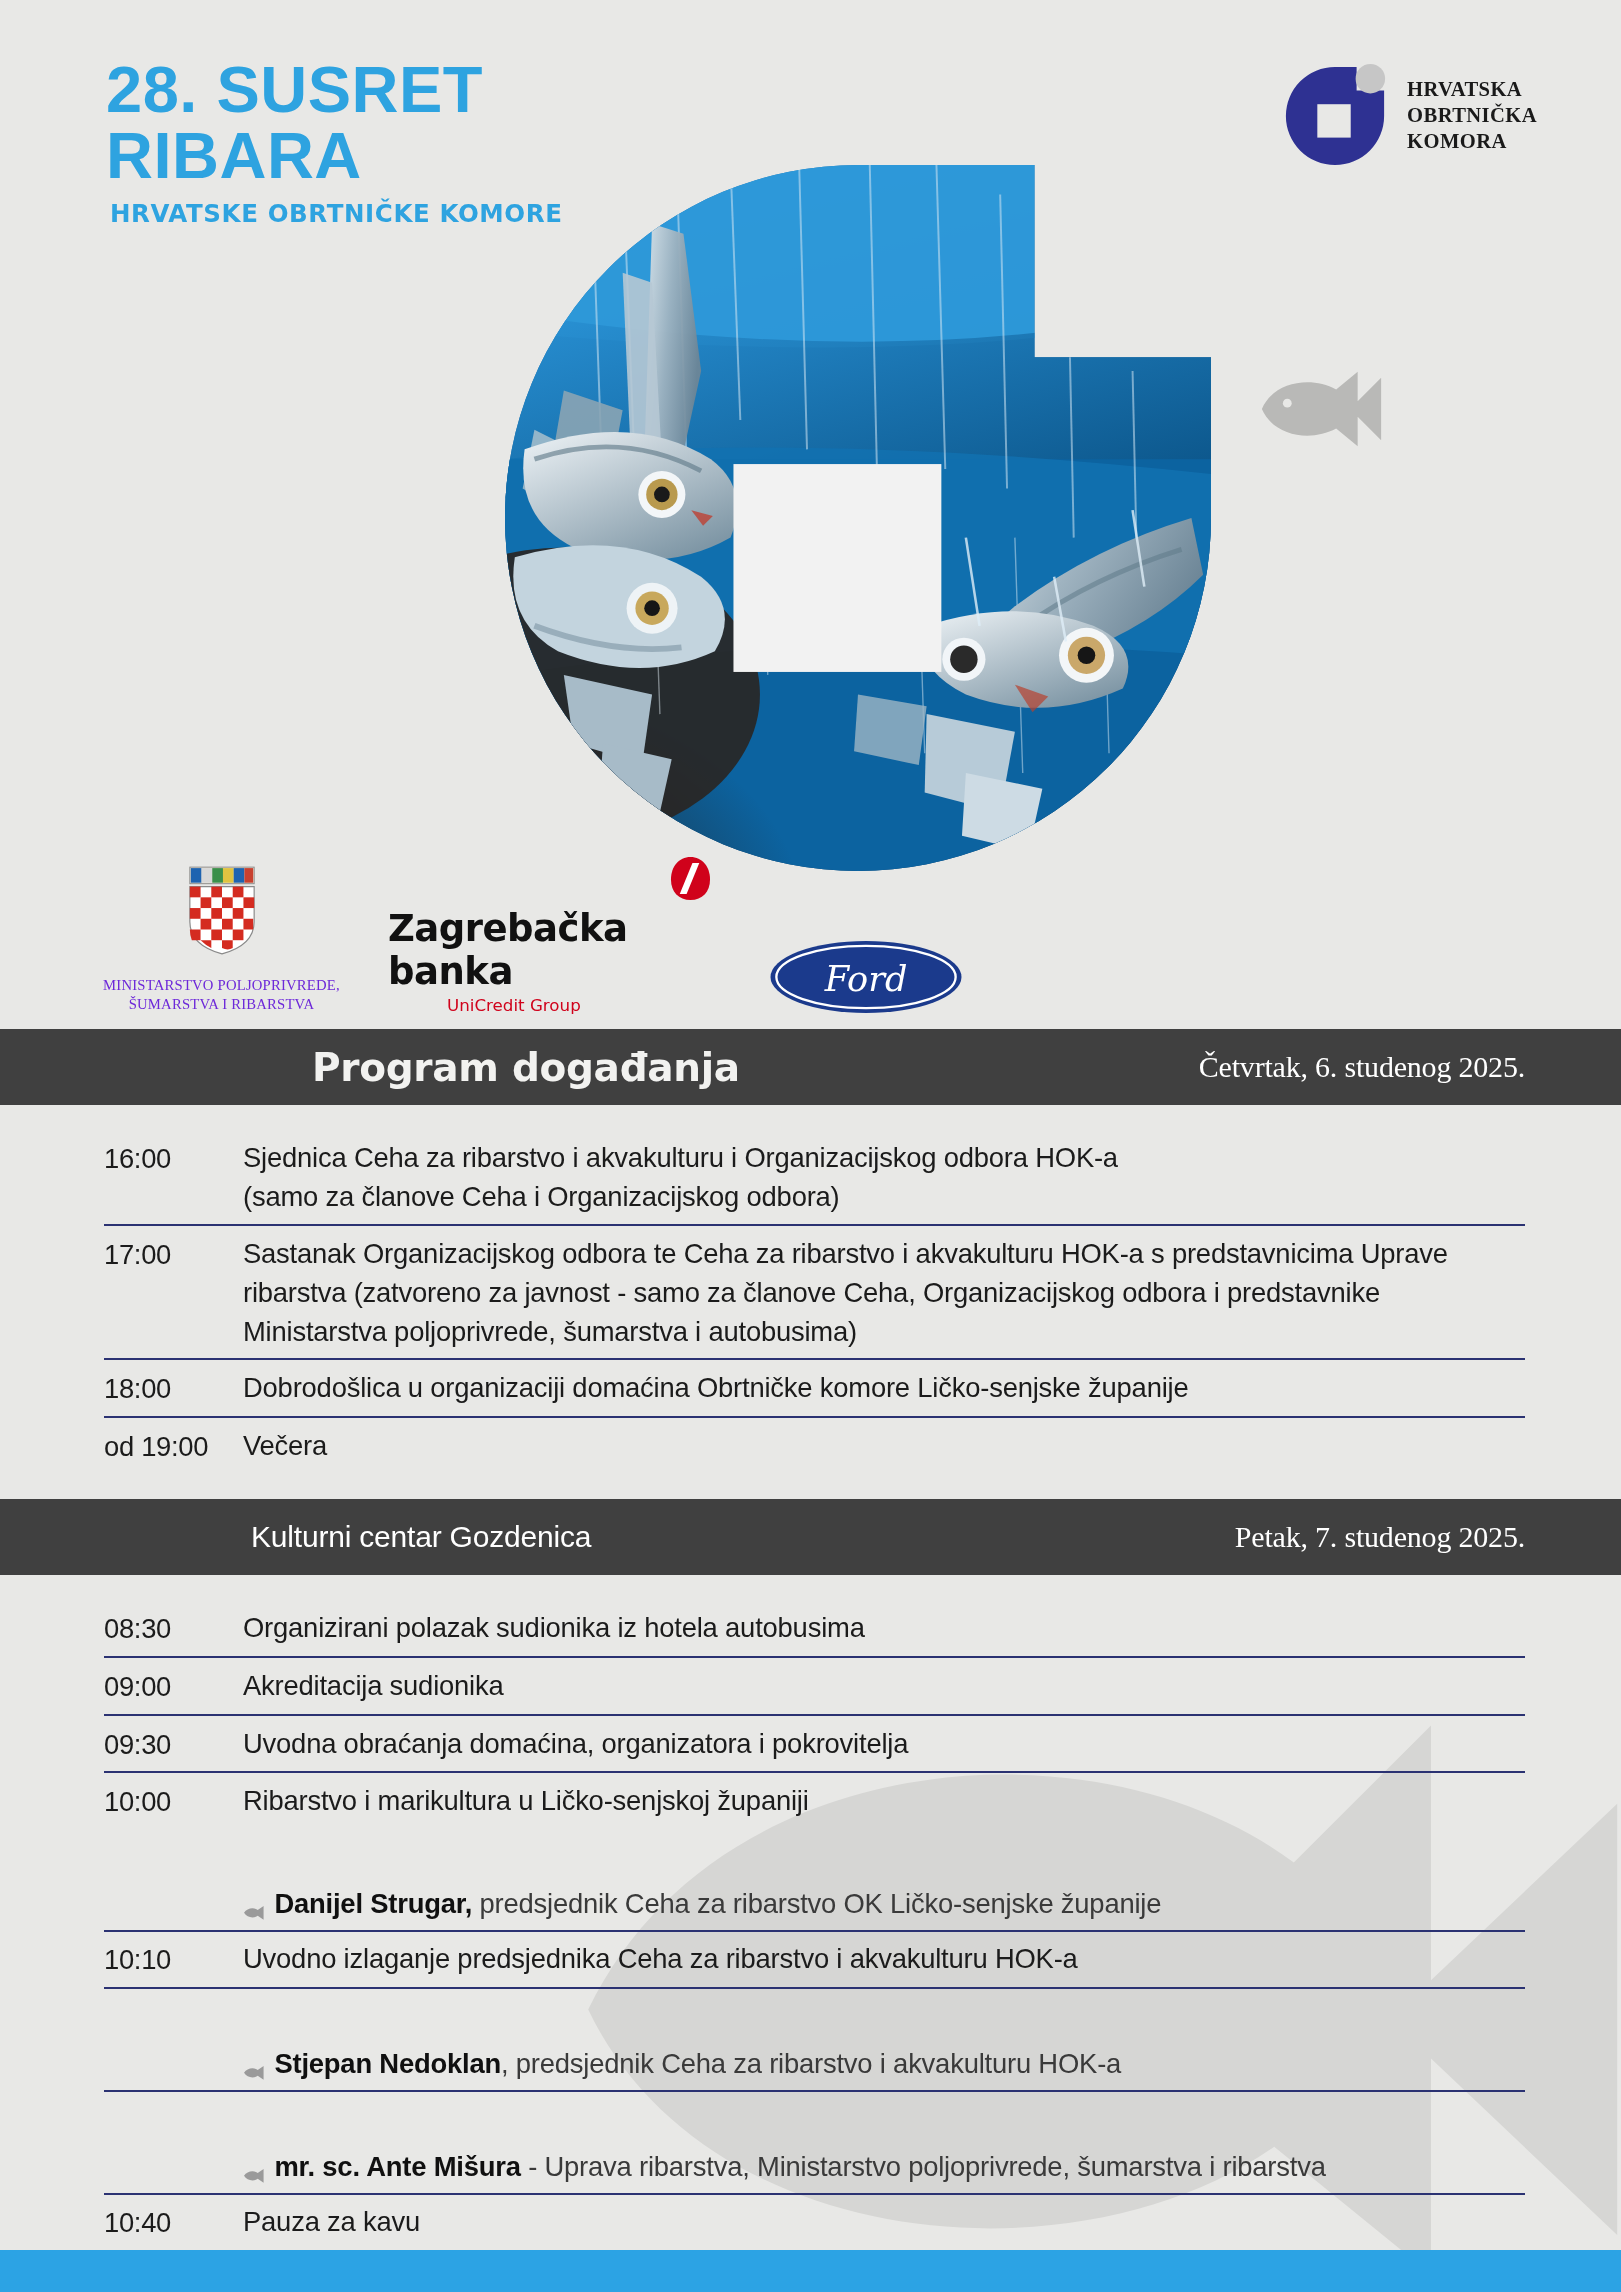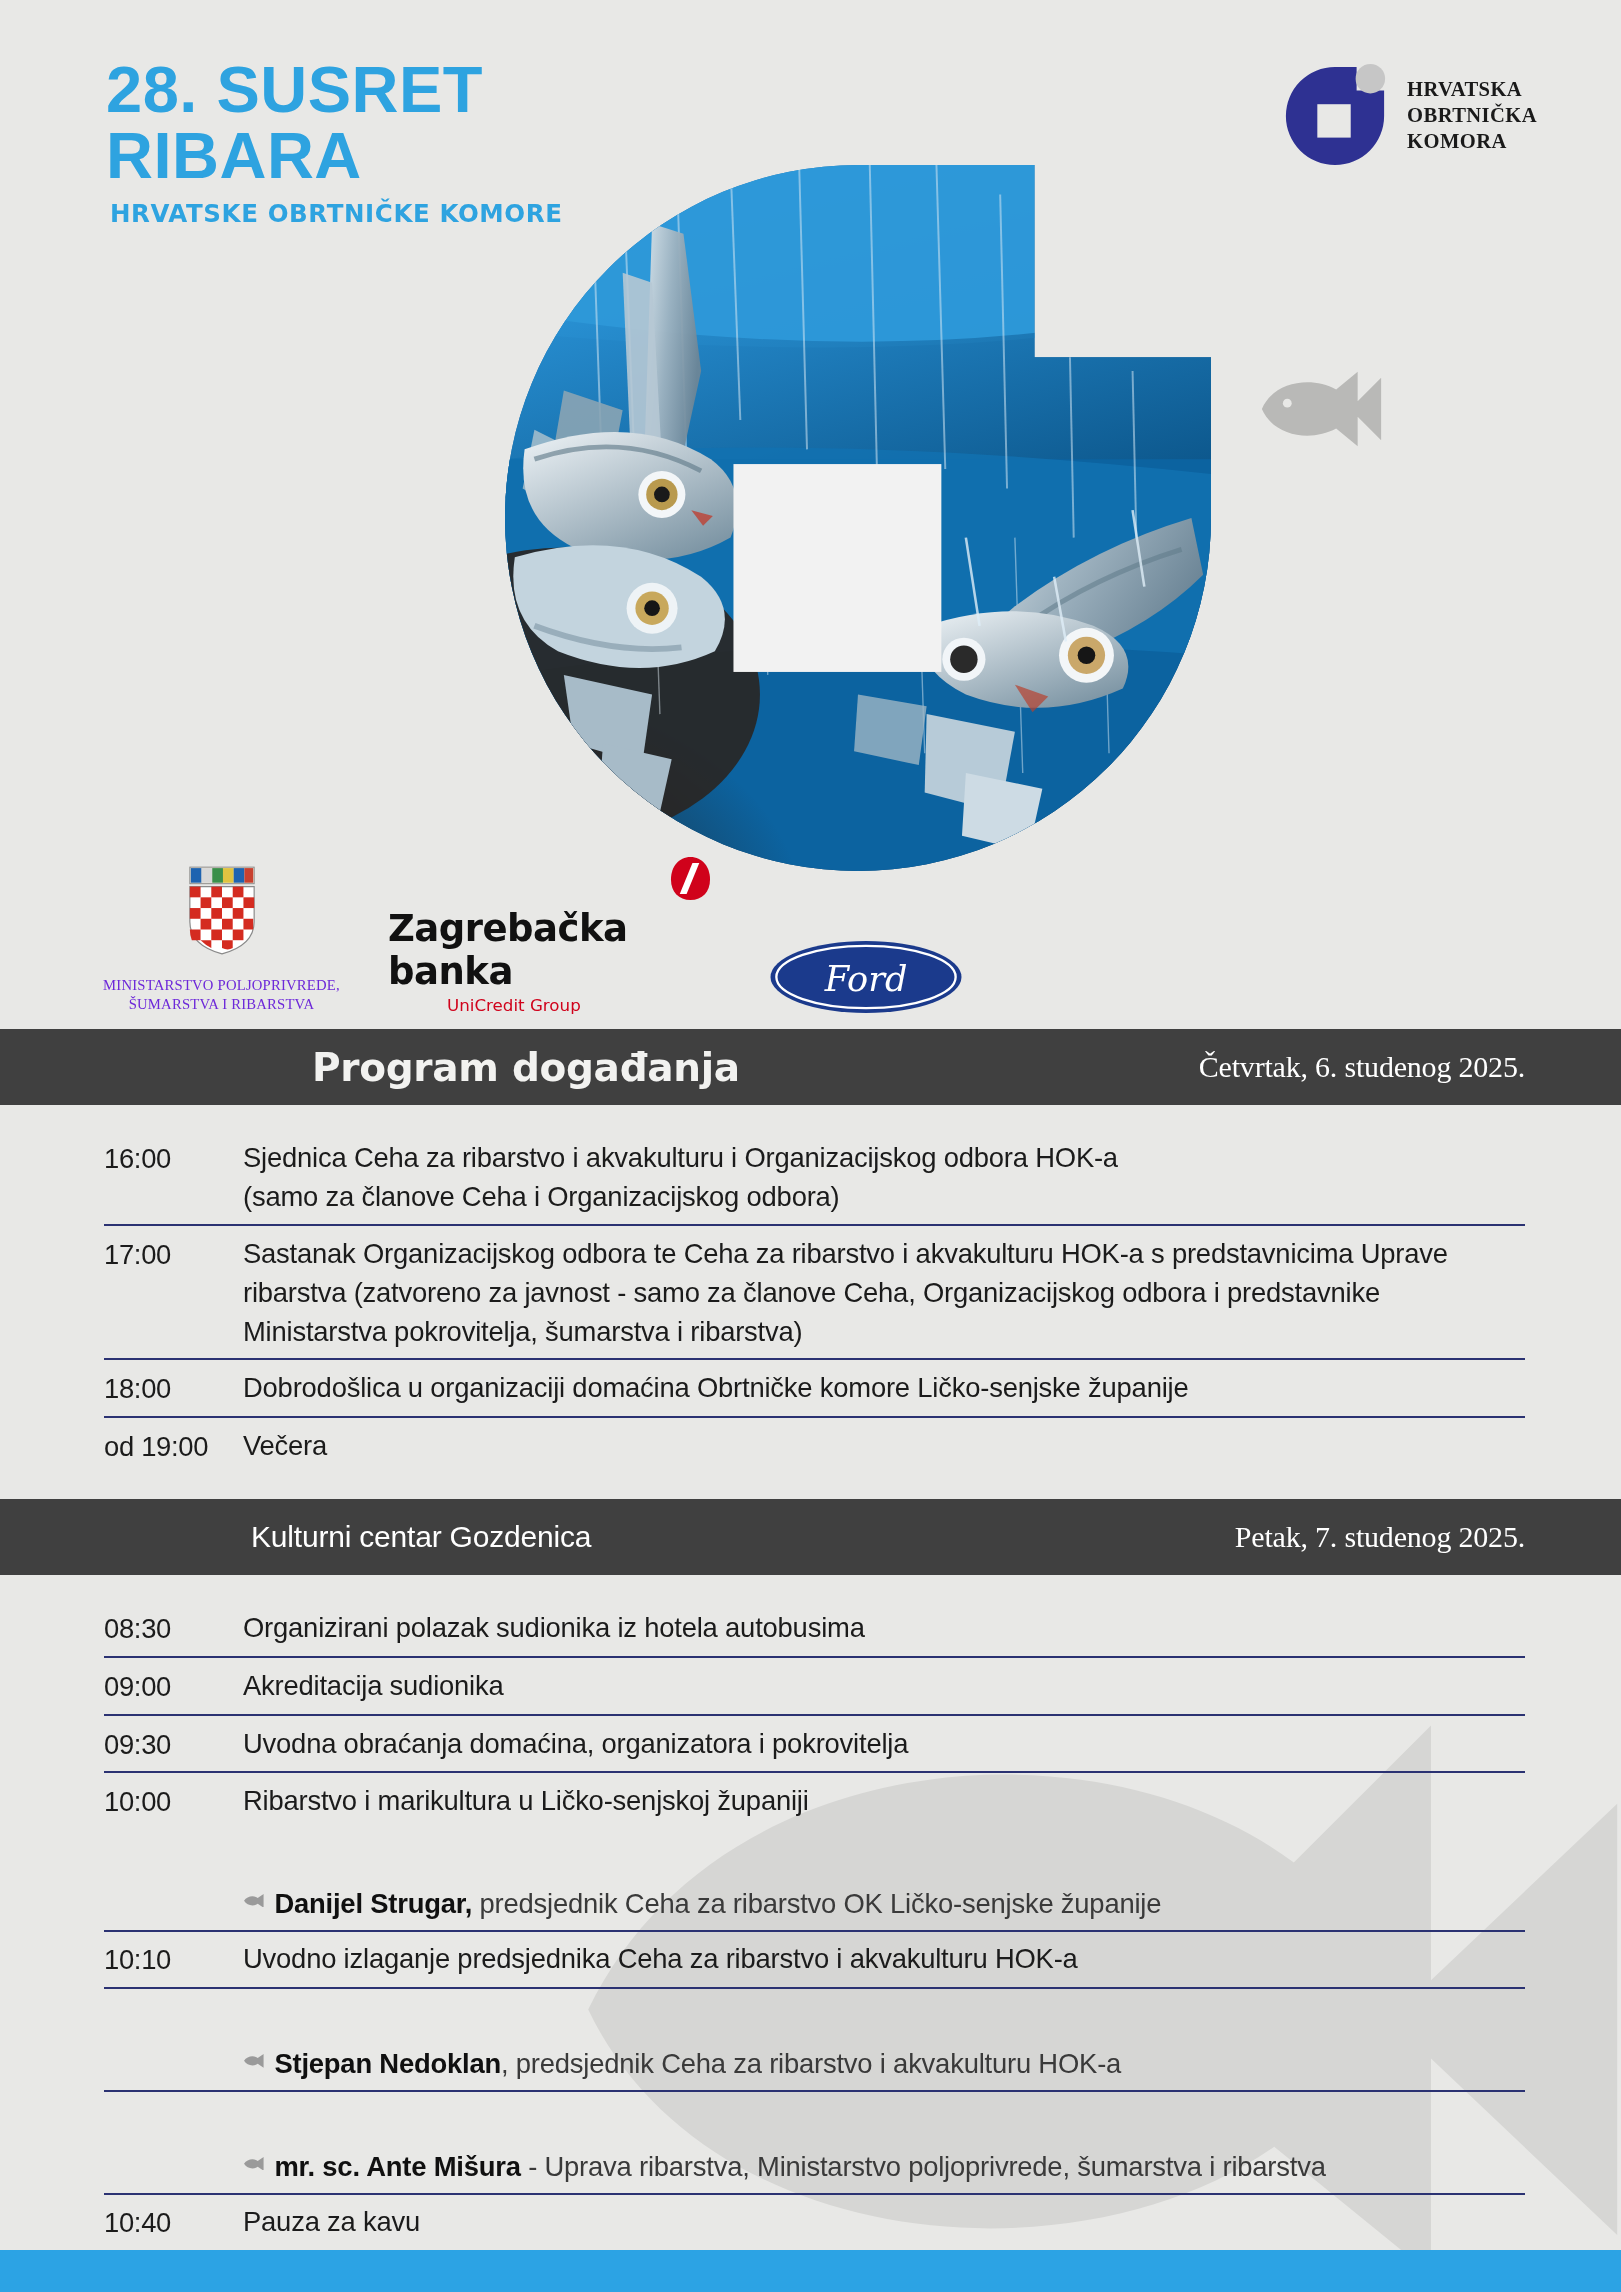--- a/index.html
+++ b/index.html
@@ -221,21 +221,21 @@
   .speaker-row {
     display: flex;
     align-items: flex-start;
     border-bottom: 2.9px solid #2b3272;
     padding: 6.9px 0 5.9px 0;
   }
   .speaker-gutter { width: 139px; flex: none; font-family:"Liberation Sans",sans-serif; font-size:27.4px; color:#1b1b1b; letter-spacing:-0.3px;}
   .speaker-body {
     flex: 1;
     display: flex;
-    align-items: center;
+    align-items: flex-end;
     gap: 9.8px;
     font-family: "Liberation Sans", sans-serif;
     font-size: 27.4px;
     line-height: 1.42;
     letter-spacing: -0.2px;
     color: #3a3a3a;
   }
   .speaker-body b { color: #101010; font-weight: bold; }
   .bullet-fish {
     flex: none;
@@ -491,21 +491,21 @@
       <div class="pdesc">
         <span class="ln">Sjednica Ceha za ribarstvo i akvakulturu i Organizacijskog odbora HOK-a</span>
         <span class="ln">(samo za članove Ceha i Organizacijskog odbora)</span>
       </div>
     </div>
     <div class="prow">
       <div class="ptime">17:00</div>
       <div class="pdesc">
         <span class="ln">Sastanak Organizacijskog odbora te Ceha za ribarstvo i akvakulturu HOK-a s predstavnicima Uprave</span>
         <span class="ln">ribarstva (zatvoreno za javnost - samo za članove Ceha, Organizacijskog odbora i predstavnike</span>
-        <span class="ln">Ministarstva pokrovitelja, šumarstva i ribarstva)</span>
+        <span class="ln">Ministarstva poljoprivrede, šumarstva i autobusima)</span>
       </div>
     </div>
     <div class="prow">
       <div class="ptime">18:00</div>
       <div class="pdesc">
         <span class="ln">Dobrodošlica u organizaciji domaćina Obrtničke komore Ličko-senjske županije</span>
       </div>
     </div>
     <div class="prow no-rule">
       <div class="ptime">od 19:00</div>

